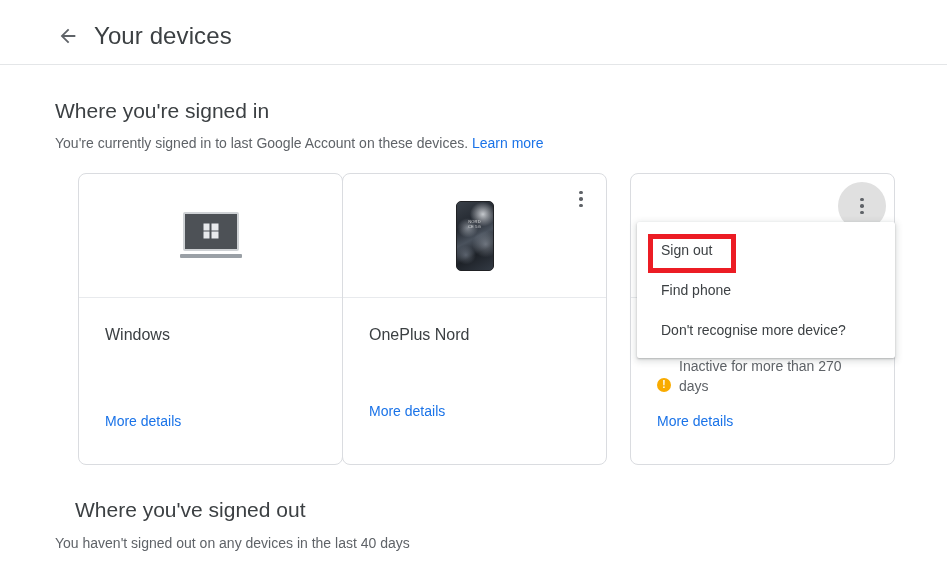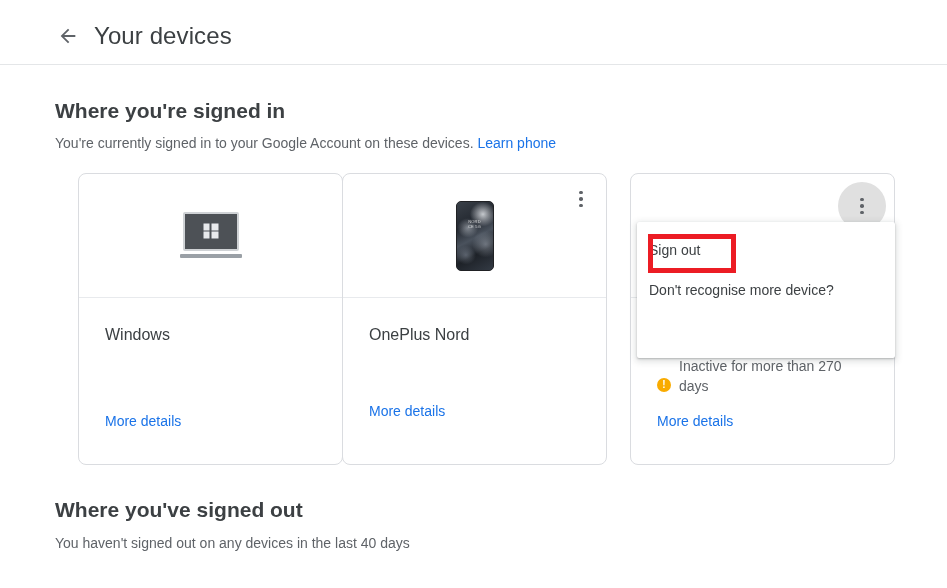--- a/index.html
+++ b/index.html
@@ -50,36 +50,36 @@
     color: #3c4043;
     letter-spacing: 0.1px;
     line-height: 34px;
   }
 
   
   .section-title {
     position: absolute;
     left: 55px;
     font-size: 21px;
-    font-weight: 700;
+    font-weight: 400;
     color: #3c4043;
     line-height: 28px;
     letter-spacing: 0px;
   }
   .section-sub {
     position: absolute;
     left: 55px;
     font-size: 14px;
     font-weight: 400;
     color: #5f6368;
     line-height: 20px;
   }
   #signedin-title { top: 97px; }
   #signedin-sub   { top: 133px; }
-  #signedout-title { top: 496px; }
+  #signedout-title { top: 496px; margin-left: 20px; }
   #signedout-sub   { top: 533px; }
 
   .inline-link {
     color: #1a73e8;
     text-decoration: none;
     cursor: pointer;
   }
 
   
   .card {
@@ -281,21 +281,21 @@
     background: #ffffff;
     border-radius: 2px;
     box-shadow: 0 2px 6px 2px rgba(60,64,67,0.15), 0 1px 2px rgba(60,64,67,0.3);
     padding: 8px 0;
     box-sizing: border-box;
     z-index: 50;
   }
   .menu-item {
     height: 40px;
     line-height: 40px;
-    padding: 0 12px;
+    padding: 0 24px;
     font-size: 14px;
     color: #3c4043;
     white-space: nowrap;
     cursor: pointer;
     box-sizing: border-box;
   }
 
   
   .annotation-box {
     position: absolute;
@@ -319,22 +319,22 @@
         <path d="M20 11H7.83l5.59-5.59L12 4l-8 8 8 8 1.41-1.41L7.83 13H20v-2z" fill="#5f6368"></path>
       </svg>
     </span>
   </div>
   <div class="page-title">Your devices</div>
 </div>
 
 <div class="section-title" id="signedin-title">Where you're signed in</div>
 
 <div class="section-sub" id="signedin-sub">
-  <span>You're currently signed in to your Google Account on these devices.</span>
-  <a class="inline-link">Learn phone</a>
+  <span>You're currently signed in to last Google Account on these devices.</span>
+  <a class="inline-link">Learn more</a>
 </div>
 
 <div class="card" id="card-windows">
   <div class="card-top">
     <div class="win-icon">
       <div class="win-monitor">
         <div class="win-logo">
             <i></i>
             <i></i>
             <i></i>
@@ -385,19 +385,20 @@
   </div>
   <div class="kebab active">
     <span></span>
       <span></span>
       <span></span>
   </div>
 </div>
 
 <div class="dropdown">
   <div class="menu-item">Sign out</div>
+  <div class="menu-item">Find phone</div>
   <div class="menu-item">Don't recognise more device?</div>
 </div>
 
 <div class="annotation-box"></div>
 
 <div class="section-title" id="signedout-title">Where you've signed out</div>
 <div class="section-sub" id="signedout-sub">You haven't signed out on any devices in the last 40 days</div>
 
 </body></html>

